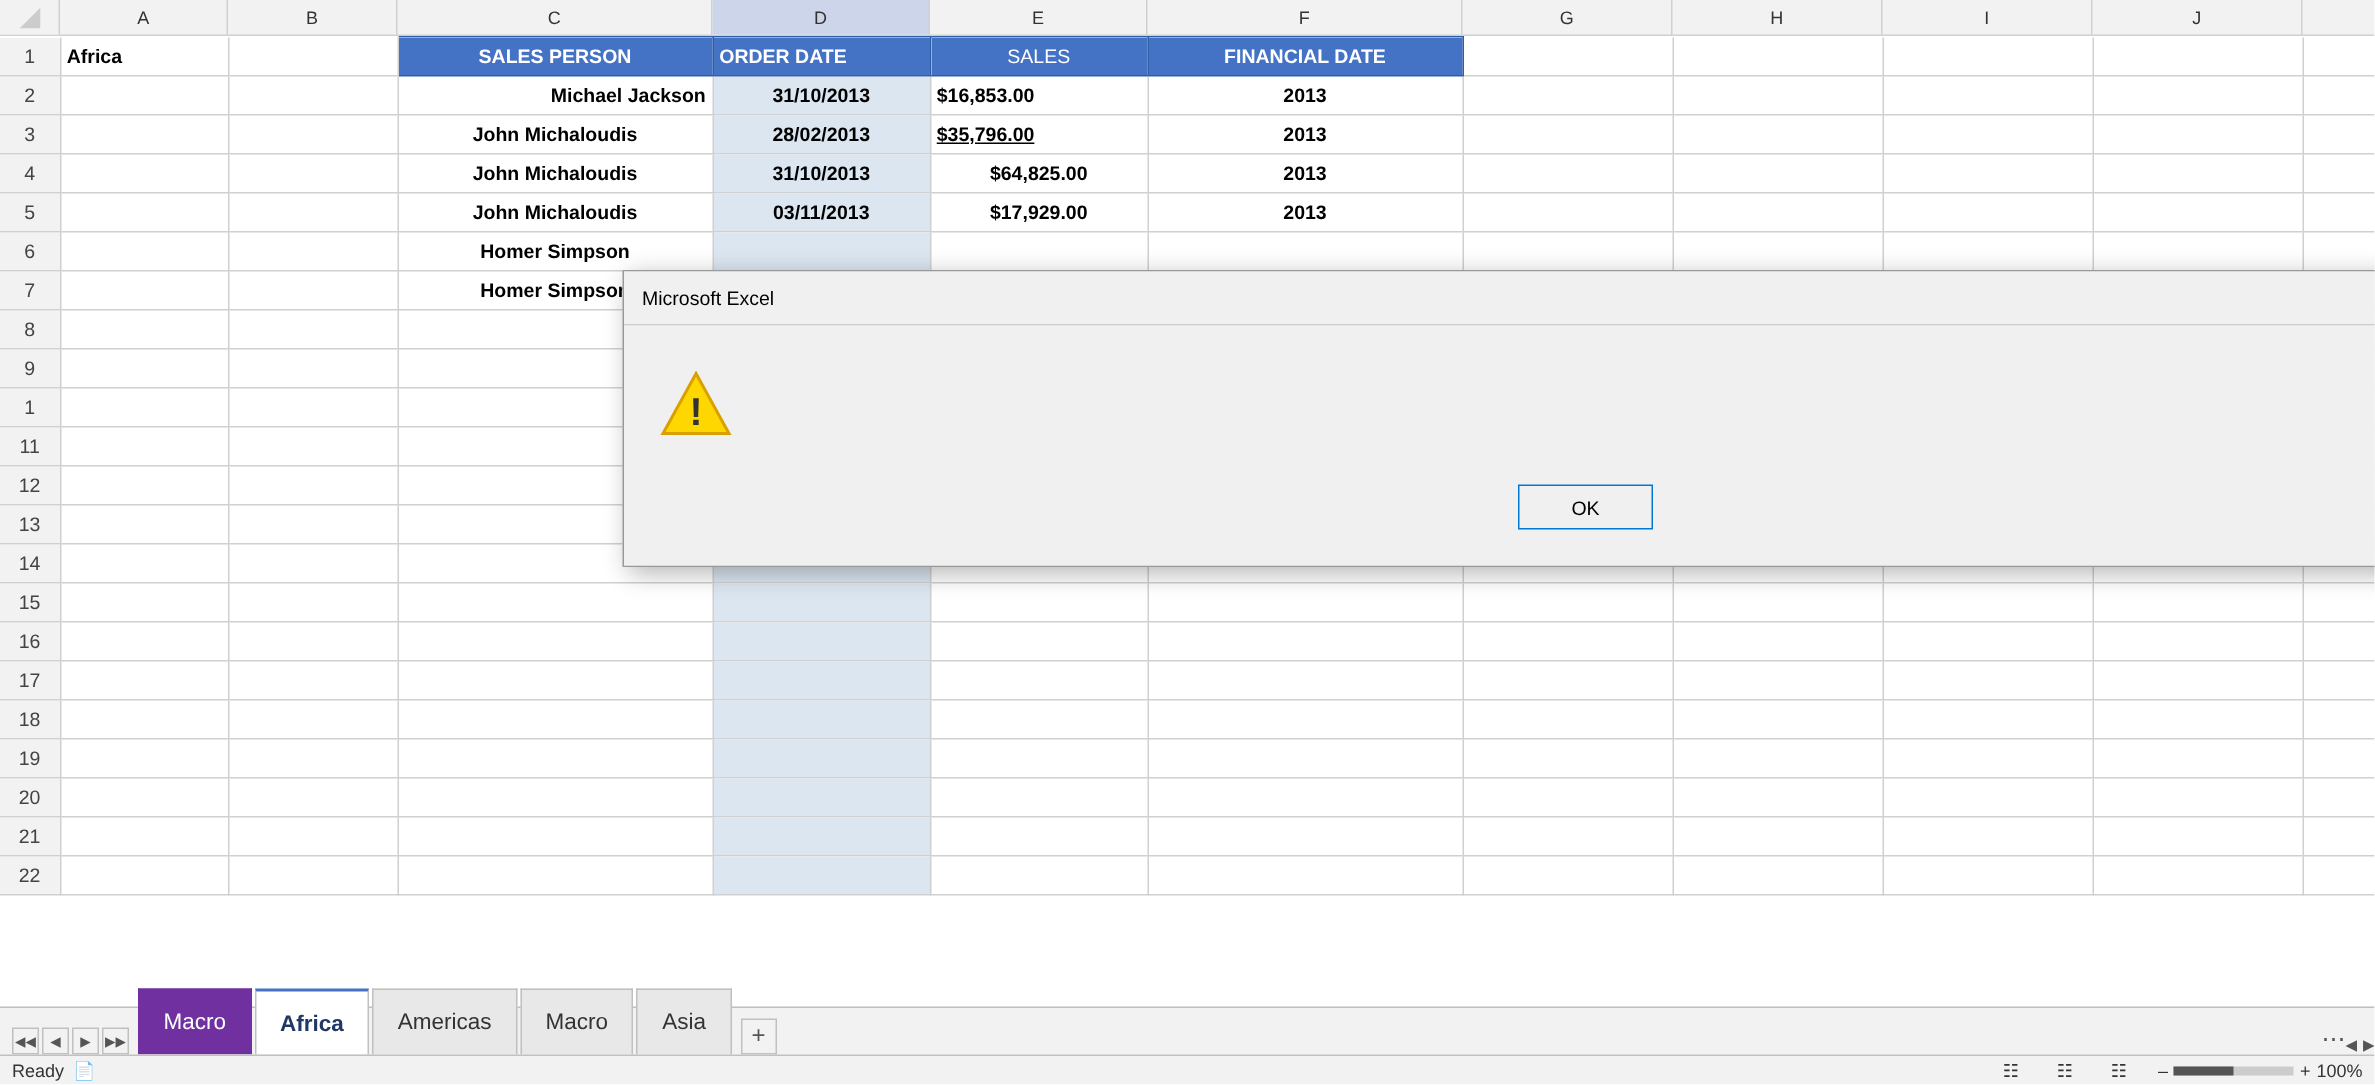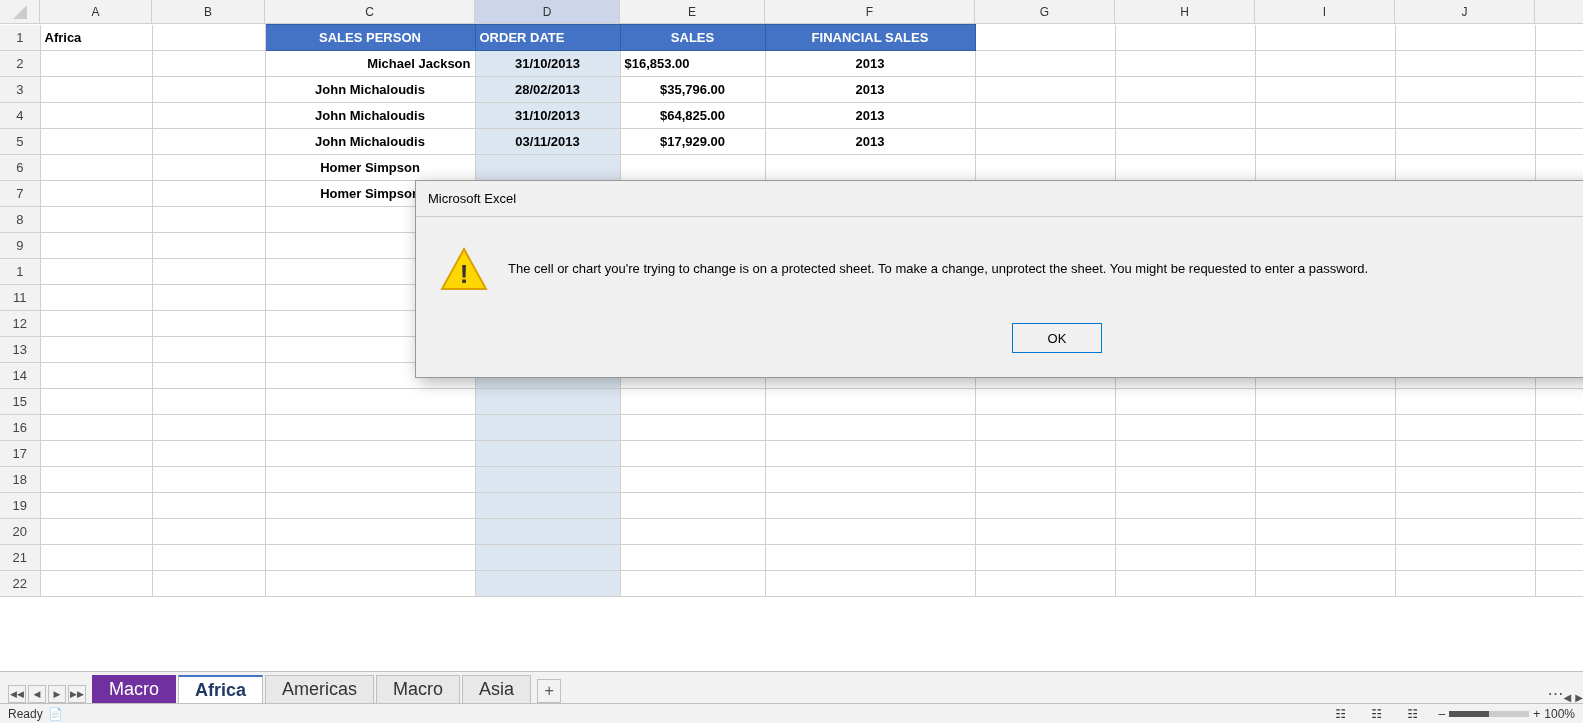--- a/index.html
+++ b/index.html
@@ -107,28 +107,28 @@
       display: flex;
       align-items: flex-end;
       padding-left: 8px;
       position: absolute;
       bottom: 20px;
       left: 0;
       right: 0;
     }
 
     .sheet-tab {
-      height: 28px;
+      height: 44px;
       padding: 0 16px;
       border: 1px solid #c0c0c0;
       border-bottom: none;
       display: flex;
       align-items: center;
       cursor: pointer;
-      font-size: 18px;
+      font-size: 15px;
       background: #e8e8e8;
       margin-right: 2px;
       position: relative;
       color: #333;
     }
 
     .sheet-tab.active {
       background: #fff;
       color: #1f3864;
       font-weight: bold;
@@ -375,22 +375,22 @@
         <col style="width:140px">
 
       </colgroup>
       <tbody id="grid-tbody">
       <tr>
             <td class="row-num-cell">1</td>
             <td style="font-weight: bold; text-align: left;">Africa</td>
             <td></td>
             <td style="background: rgb(68, 114, 196); color: rgb(255, 255, 255); font-weight: bold; text-align: center; border: 1px solid rgb(46, 95, 163);">SALES PERSON</td>
             <td style="background: rgb(68, 114, 196); color: rgb(255, 255, 255); font-weight: bold; border: 1px solid rgb(46, 95, 163);">ORDER DATE</td>
-            <td style="background: rgb(68, 114, 196); color: rgb(255, 255, 255); font-weight: bold; text-align: center; border: 1px solid rgb(46, 95, 163);">SALES</td>
-            <td style="background: rgb(68, 114, 196); color: rgb(255, 255, 255); font-weight: bold; text-align: center; border: 1px solid rgb(46, 95, 163);">FINANCIAL SALES</td>
+            <td style="background: rgb(68, 114, 196); color: rgb(255, 255, 255); font-weight: normal; text-align: center; border: 1px solid rgb(46, 95, 163);">SALES</td>
+            <td style="background: rgb(68, 114, 196); color: rgb(255, 255, 255); font-weight: bold; text-align: center; border: 1px solid rgb(46, 95, 163);">FINANCIAL DATE</td>
             <td></td>
             <td></td>
             <td></td>
             <td></td>
             <td></td>
           </tr>
           <tr>
             <td class="row-num-cell">2</td>
             <td></td>
             <td></td>
@@ -403,21 +403,21 @@
             <td></td>
             <td></td>
             <td></td>
           </tr>
           <tr>
             <td class="row-num-cell">3</td>
             <td></td>
             <td></td>
             <td style="text-align: center; font-weight: bold;">John Michaloudis</td>
             <td style="text-align: center; font-weight: bold; background: rgb(220, 230, 241);">28/02/2013</td>
-            <td style="text-align: center; font-weight: bold;">$35,796.00</td>
+            <td style="font-weight: bold; text-decoration: underline;">$35,796.00</td>
             <td style="text-align: center; font-weight: bold;">2013</td>
             <td></td>
             <td></td>
             <td></td>
             <td></td>
             <td></td>
           </tr>
           <tr>
             <td class="row-num-cell">4</td>
             <td></td>
@@ -734,20 +734,19 @@
     <div class="dialog-titlebar">
       <span class="dialog-title">Microsoft Excel</span>
       <button class="dialog-close">✕</button>
     </div>
     <div class="dialog-body">
       <div class="dialog-content-row">
         <svg class="warning-icon" viewBox="0 0 48 48" width="48" height="48">
           <polygon points="24,4 46,44 2,44" fill="#FFD700" stroke="#DAA000" stroke-width="2"></polygon>
           <text x="24" y="38" text-anchor="middle" font-size="26" font-weight="bold" fill="#333">!</text>
         </svg>
-        <span class="dialog-message">The cell or chart you're trying to change is on a protected sheet. To make a change, unprotect the sheet. You might be requested to enter a password.</span>
       </div>
       <div class="dialog-buttons">
         <button class="ok-button">OK</button>
       </div>
     </div>
   </div>
 </div>
 
 </body></html>

